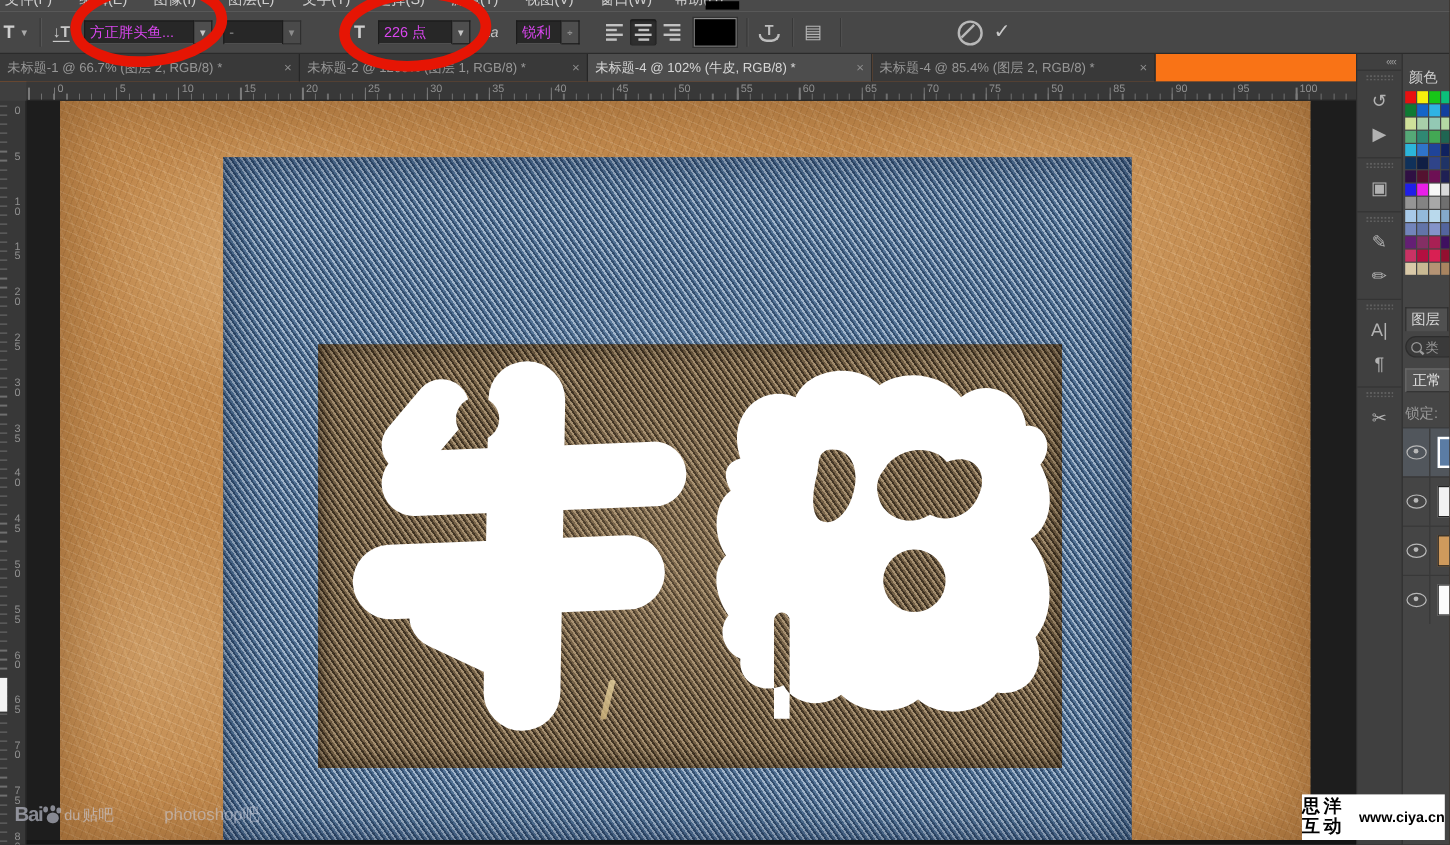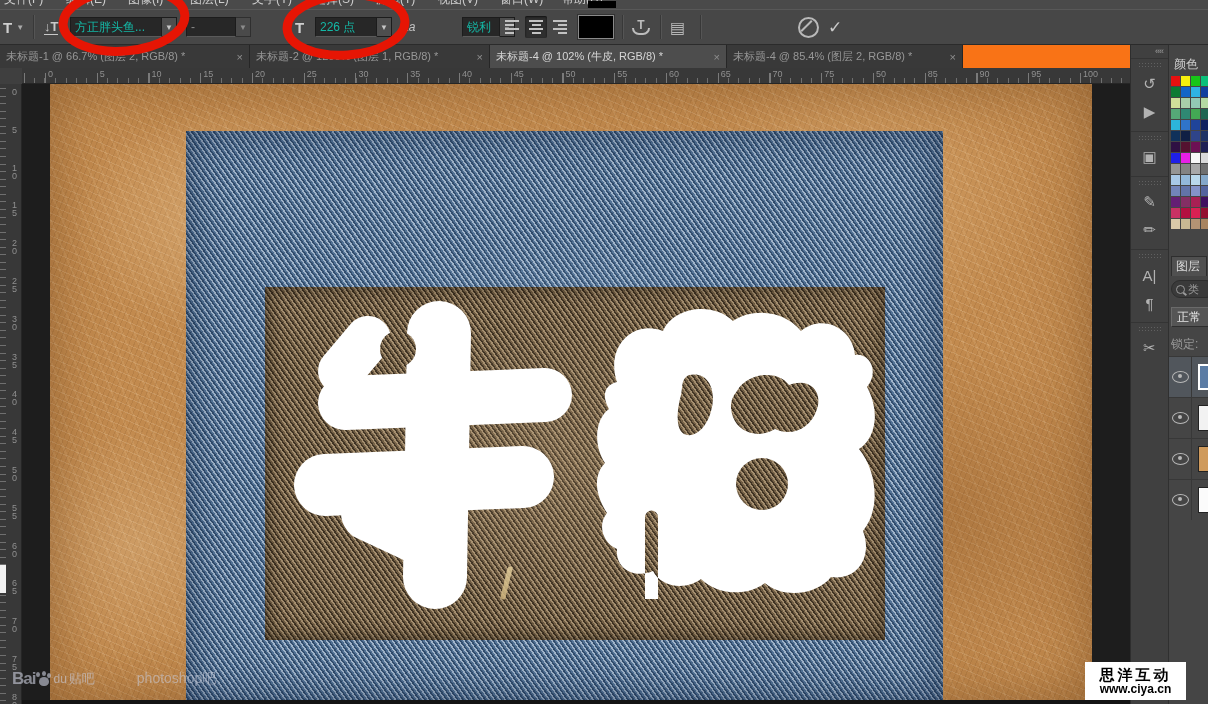--- a/index.html
+++ b/index.html
@@ -12,21 +12,21 @@
   .menubar{left:0;top:0;width:1208px;height:9px;background:#4a4a4a;overflow:hidden;}
   .menubar .mitem{position:absolute;top:-9px;font-size:12px;color:#cfcfcf;white-space:nowrap;}
   .menu-blackbox{position:absolute;left:588px;top:1px;width:28px;height:7px;background:#000;}
 
   
   .optionsbar{left:0;top:9px;width:1208px;height:36px;background:#474747;
       border-top:1px solid #585858;border-bottom:1px solid #2b2b2b;box-sizing:border-box;}
   .ob{position:absolute;top:0;height:34px;display:flex;align-items:center;}
   .sep{position:absolute;top:5px;width:1px;height:24px;background:#383838;border-right:1px solid #555;}
   .combo{background:#272727;border:1px solid #1c1c1c;border-bottom-color:#5a5a5a;height:20px;
-      display:flex;align-items:center;color:#14b8a6;font-size:12px;padding:0 4px;box-sizing:border-box;}
+      display:flex;align-items:center;color:#d946ef;font-size:12px;padding:0 4px;box-sizing:border-box;}
   .combo .cval{overflow:hidden;white-space:nowrap;flex:1;}
   .dropbtn{width:15px;height:20px;background:#4e4e4e;border:1px solid #1c1c1c;border-left:none;
       color:#c5c5c5;font-size:8px;display:flex;align-items:center;justify-content:center;box-sizing:border-box;}
   .tglyph{color:#cfcfcf;font-size:15px;font-weight:bold;}
   .align-btn{width:22px;height:22px;margin-right:1px;border-radius:2px;display:flex;flex-direction:column;
       justify-content:center;gap:2px;padding:3px;box-sizing:border-box;}
   .align-btn.active{background:#2e2e2e;box-shadow:inset 0 1px 2px #111;}
   .align-bar{height:2px;background:#c2c2c2;}
   .swatch-black{width:34px;height:22px;background:#000;border:1px solid #8a8a8a;outline:1px solid #333;}
   .cancel-icon{width:17px;height:17px;border:2px solid #b9b9b9;border-radius:50%;position:relative;}
@@ -88,22 +88,22 @@
 
   
   .baidu-wm{left:12px;top:664px;height:30px;display:flex;align-items:center;color:#c9ccda;opacity:.62;z-index:40;}
   .baidu-wm .bai{font-size:17px;font-weight:bold;letter-spacing:-1px;}
   .baidu-paw{width:16px;height:14px;position:relative;margin:0 1px;}
   .baidu-paw::before{content:'';position:absolute;left:3px;top:5px;width:10px;height:9px;background:#c9ccda;border-radius:50% 50% 45% 45%;}
   .baidu-paw::after{content:'';position:absolute;left:0;top:0;width:4px;height:5px;background:#c9ccda;border-radius:50%;
       box-shadow:6px -1px 0 #c9ccda,11px 1px 0 #c9ccda;}
   .baidu-wm .tieba{font-size:13px;margin-left:2px;}
   .baidu-wm .psbar{font-size:14px;margin-left:42px;opacity:.9;}
-  .ciya-wm{left:1085px;top:662px;width:101px;height:38px;background:#fff;z-index:60;
-      display:flex;flex-direction:column;align-items:center;justify-content:center;color:#000;}
+  .ciya-wm{left:1085px;top:662px;width:119px;height:38px;background:#fff;z-index:60;
+      display:flex;flex-direction:row;align-items:center;justify-content:center;color:#000;}
   .ciya-wm .l1{font-size:15px;font-weight:bold;letter-spacing:3px;line-height:16px;}
   .ciya-wm .l2{font-size:12px;font-weight:bold;line-height:13px;}
 
   
   .dock{left:1130px;top:45px;width:38px;height:659px;background:#404040;border-left:1px solid #2e2e2e;box-sizing:border-box;}
   .dock .collapse{height:13px;text-align:right;padding-right:5px;color:#9d9d9d;font-size:9px;letter-spacing:-1px;line-height:13px;}
   .dock-group{border-top:1px solid #343434;padding-bottom:4px;}
   .grip{height:5px;margin:3px 7px 4px 7px;
       background-image:radial-gradient(#606060 0.8px,transparent 0.9px);background-size:3px 3px;}
   .dock-icon{width:26px;height:26px;margin:2px auto;display:flex;align-items:center;justify-content:center;
@@ -189,21 +189,21 @@
           <span class="cval">226 点</span>
         </div>
       <div class="dropbtn">
           <span>▼</span>
         </div>
     </div>
     <div class="ob" style="left:402px;">
       <span style="color:#c5c5c5;font-size:12px;font-style:italic;">aa</span>
     </div>
     <div class="ob" style="left:430px;">
-      <div class="combo" style="width:38px;margin-left:32px;">
+      <div class="combo" style="width:38px;">
           <span class="cval">锐利</span>
         </div>
       <div class="dropbtn">
           <span>÷</span>
         </div>
     </div>
     <div class="ob" style="left:502px;" id="align-group">
         <div class="align-btn">
           <div class="align-bar" style="width: 14px; align-self: flex-start;"></div>
           <div class="align-bar" style="width: 9px; align-self: flex-start;"></div>

